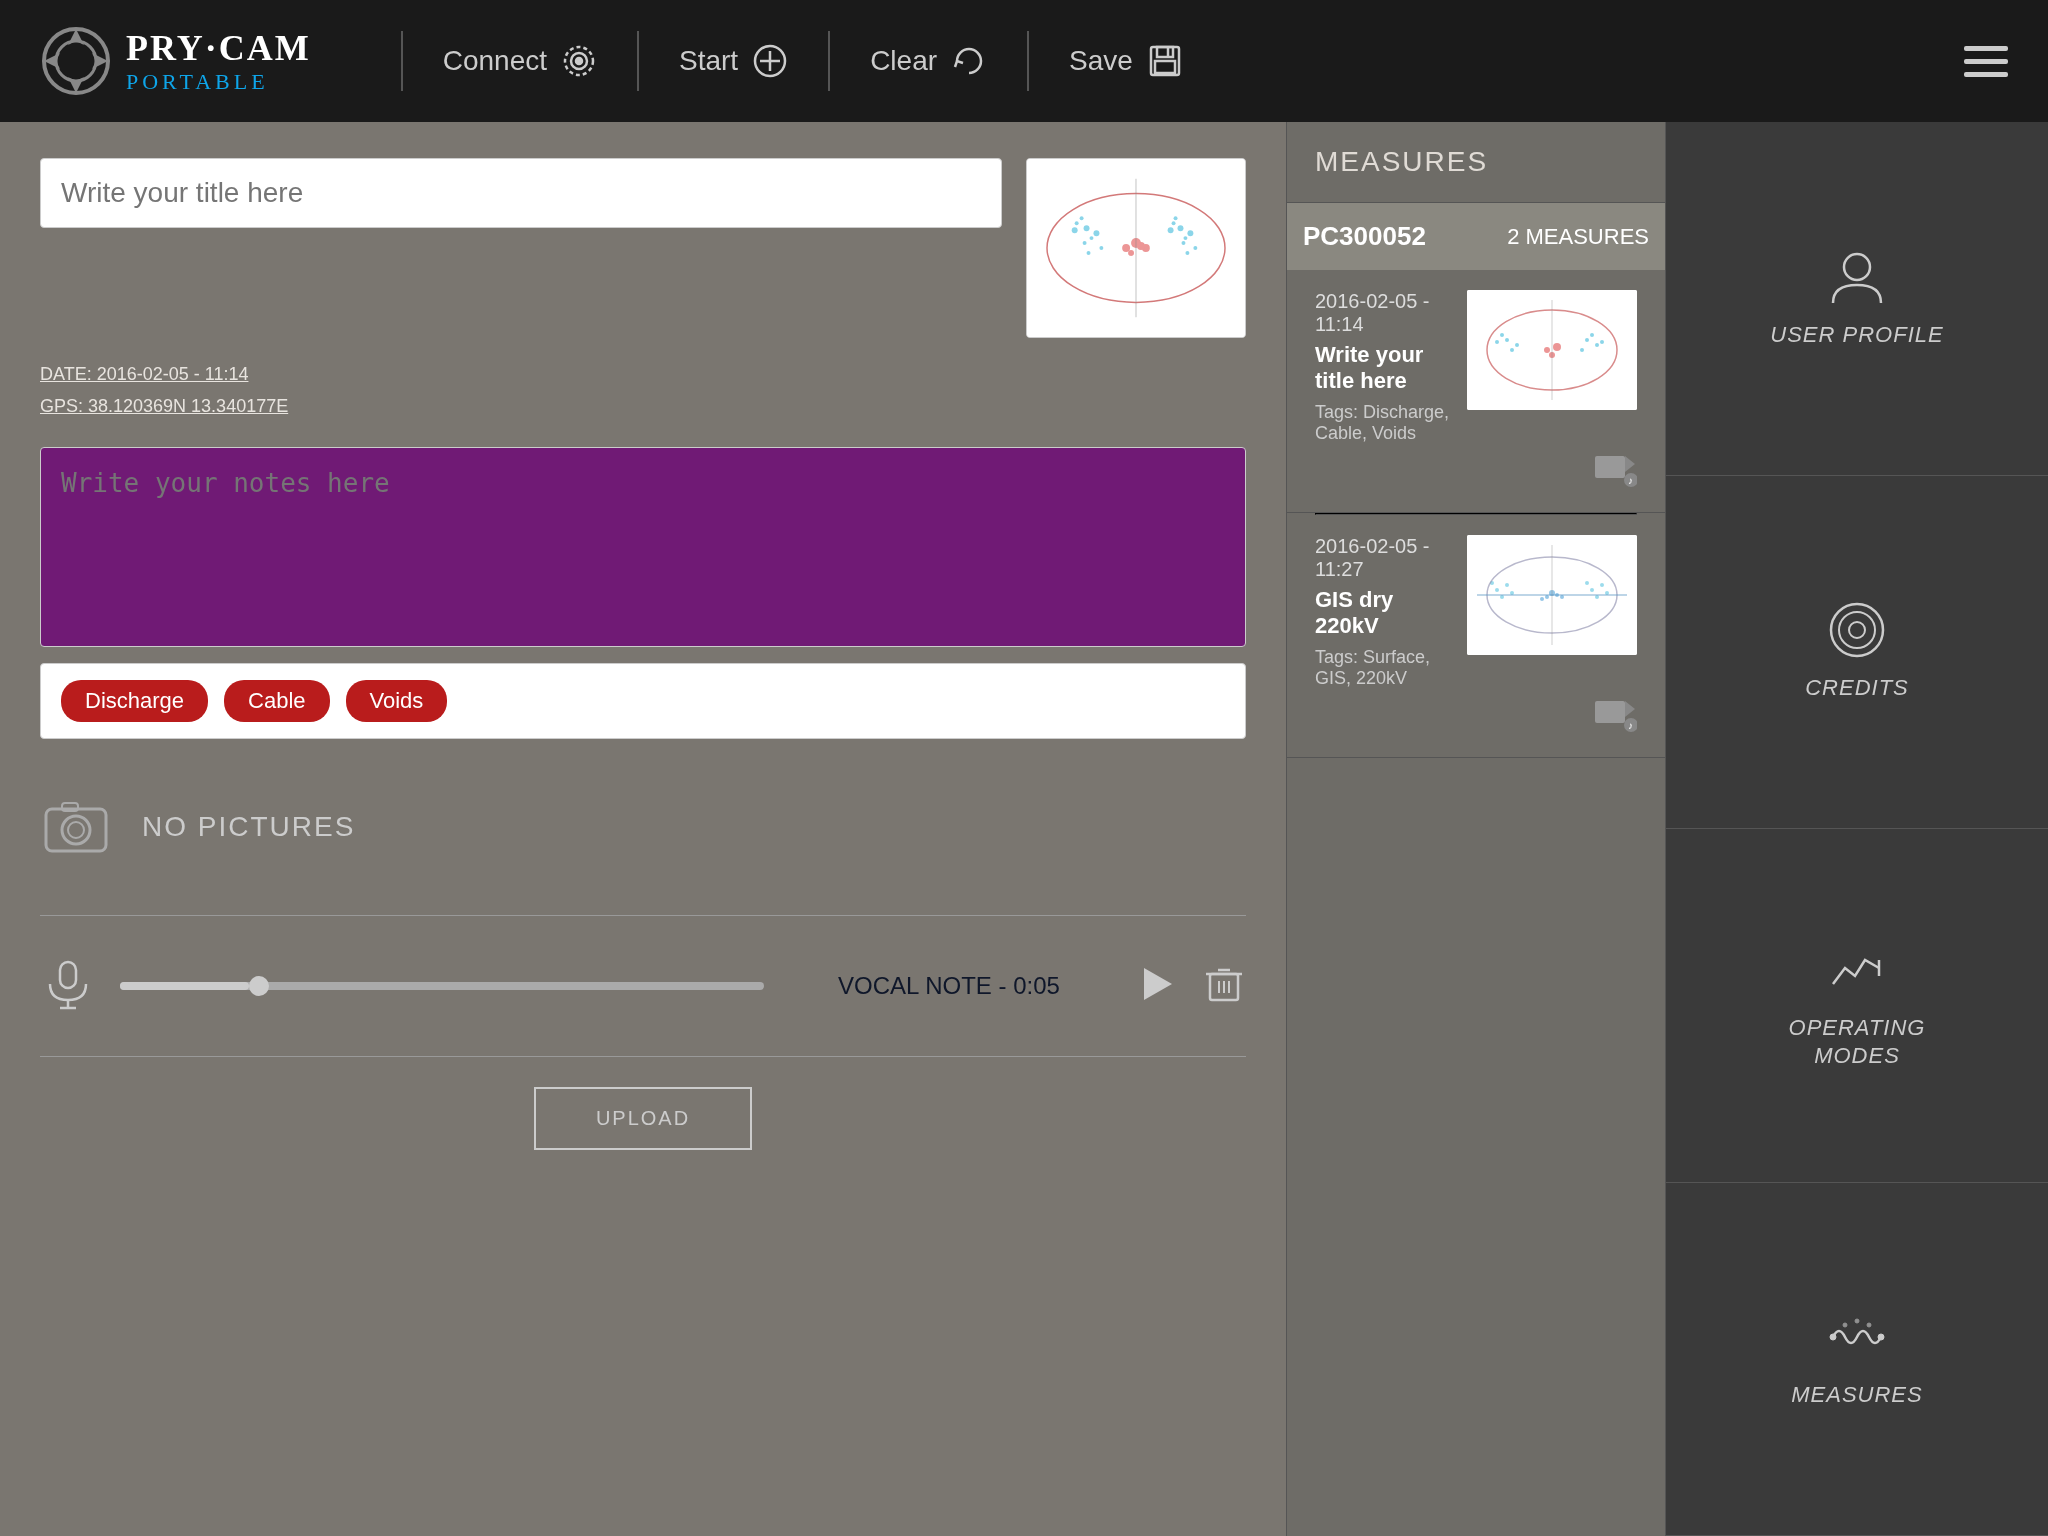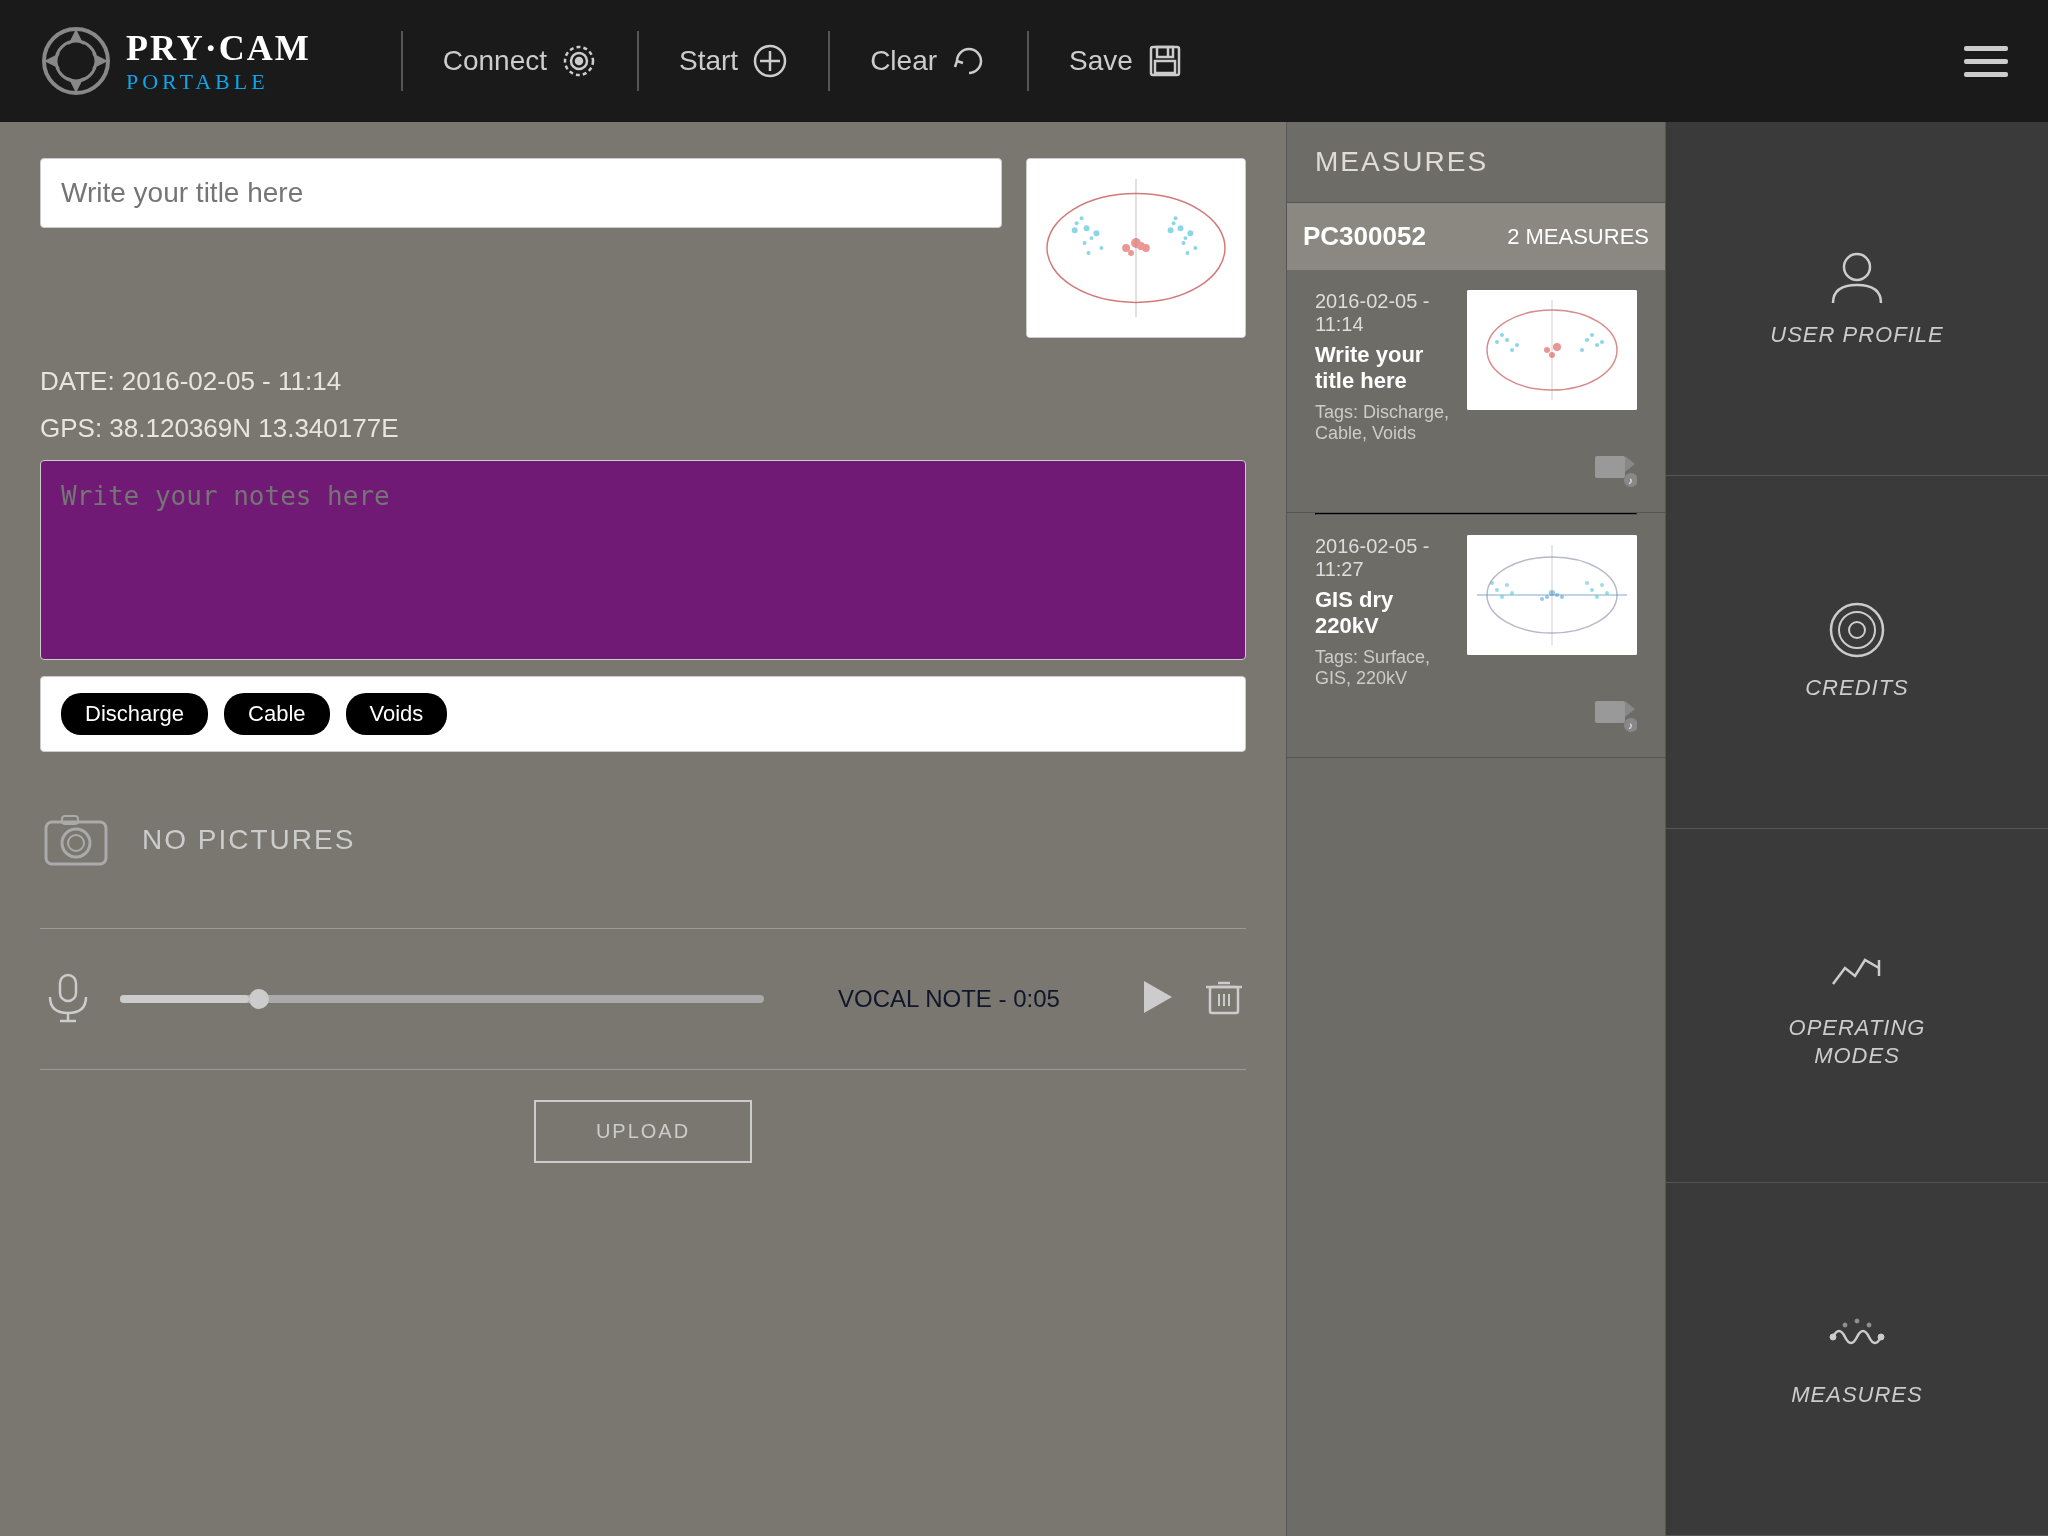--- a/index.html
+++ b/index.html
@@ -110,24 +110,25 @@
       border-radius: 4px;
       overflow: hidden;
       position: relative;
     }
     .thumb-chart {
       width: 100%;
       height: 100%;
     }
 
     .meta-info {
-      margin-bottom: 8px;
+      margin-bottom: 24px;
       color: #e8e4df;
-      font-size: 26px;
+      font-size: 18px;
       line-height: 1.8;
+      text-decoration: underline;
     }
 
     .notes-textarea {
       width: 100%;
       background: #701a75;
       border: 1px solid #ccc;
       border-radius: 4px;
       padding: 20px;
       font-size: 26px;
       color: #aaa;
@@ -142,21 +143,21 @@
       background: #fff;
       border: 1px solid #ccc;
       border-radius: 4px;
       padding: 16px 20px;
       display: flex;
       gap: 16px;
       flex-wrap: wrap;
       margin-bottom: 40px;
     }
     .tag-chip {
-      background: #000000;
+      background: #b91c1c;
       color: #fff;
       border-radius: 20px;
       padding: 8px 24px;
       font-size: 22px;
       cursor: pointer;
     }
 
     
     .pictures-section {
       display: flex;

